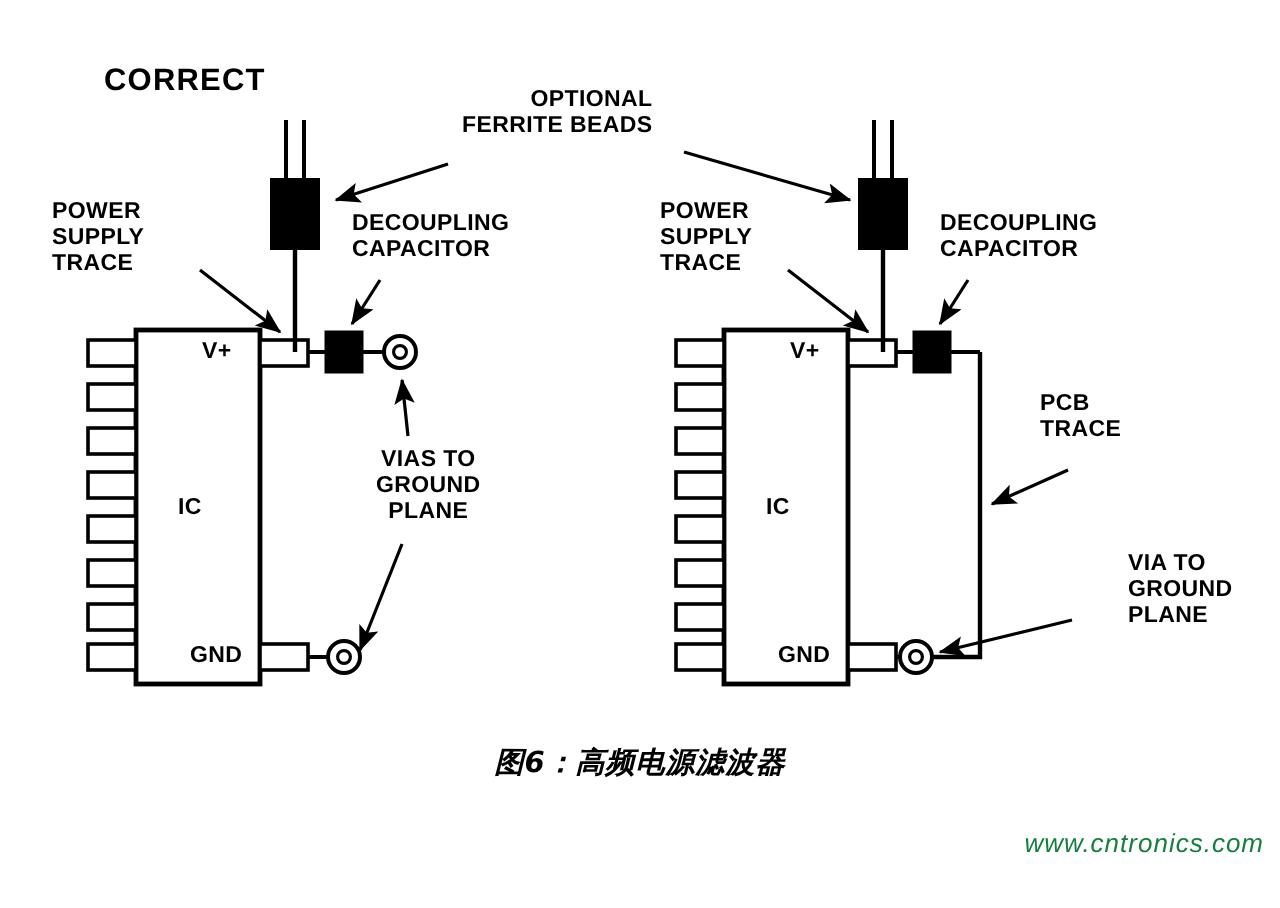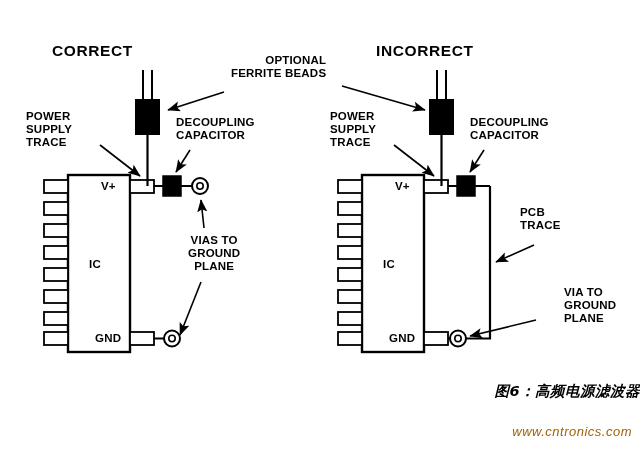--- a/index.html
+++ b/index.html
@@ -1,44 +1,44 @@
 <!DOCTYPE html>
 <html><head>
 <meta charset="utf-8">
 <style>
   html,body{margin:0;padding:0;}
   body{
     width:640px;height:454px;background:#ffffff;
     font-family:"Liberation Sans", sans-serif;
     overflow:hidden;position:relative;
   }
-  #stage{position:absolute;left:0;top:0;width:640px;height:434px;margin-top:10px;}
+  #stage{position:absolute;left:0;top:0;width:640px;height:434px;}
   svg{position:absolute;left:0;top:0;}
   .lbl{
     position:absolute;
     font-weight:bold;
     color:#000;
     line-height:1.12;
     white-space:pre;
     letter-spacing:0.2px;
   }
   .hdr{font-size:15.5px;letter-spacing:0.6px;}
   .small{font-size:11.5px;}
   .pin{font-size:11.5px;font-weight:bold;}
   .caption{
     position:absolute;
     text-align:center;width:640px;left:0;
     font-family:"DejaVu Sans", sans-serif;
     font-weight:bold;font-style:italic;color:#000;
   }
-  .cap1{font-size:14.5px;top:372px;letter-spacing:0.5px;text-align:right;}
+  .cap1{font-size:14.5px;top:372px;letter-spacing:0.5px;}
   .cap2{font-size:14.5px;top:394px;letter-spacing:0.5px;}
   .wm{
     position:absolute;right:8px;bottom:5px;
-    font-size:13px;color:#a16207;font-style:italic;
+    font-size:13px;color:#15803d;font-style:italic;
     font-family:"Liberation Sans", sans-serif;
     letter-spacing:0.5px;
   }
 </style>
 </head>
 <body>
 
 <div id="stage">
 
   <svg width="640" height="454" viewBox="0 0 640 454">
@@ -123,21 +123,20 @@
     <circle cx="458" cy="328.5" r="3.2" fill="#fff" stroke="#000" stroke-width="1.6"></circle>
 
     <path d="M394,135 L434,166" stroke="#000" stroke-width="1.6" fill="none" marker-end="url(#ah)"></path>
     <path d="M342,76 L425,100" stroke="#000" stroke-width="1.6" fill="none" marker-end="url(#ah)"></path>
     <path d="M484,140 L470,162" stroke="#000" stroke-width="1.6" fill="none" marker-end="url(#ah)"></path>
     <path d="M534,235 L496,252" stroke="#000" stroke-width="1.6" fill="none" marker-end="url(#ah)"></path>
     <path d="M536,310 L470,326" stroke="#000" stroke-width="1.6" fill="none" marker-end="url(#ah)"></path>
   </svg>
 
   <div class="lbl hdr" style="left:52px;top:32px;">CORRECT</div>
-  <div class="lbl hdr" style="left:376px;top:32px;">INCORRECT</div>
 
   <div class="lbl small" style="left:231px;top:44px;text-align:right;">OPTIONAL
 FERRITE BEADS</div>
 
   <div class="lbl small" style="left:26px;top:100px;">POWER
 SUPPLY
 TRACE</div>
   <div class="lbl small" style="left:176px;top:106px;">DECOUPLING
 CAPACITOR</div>
 

